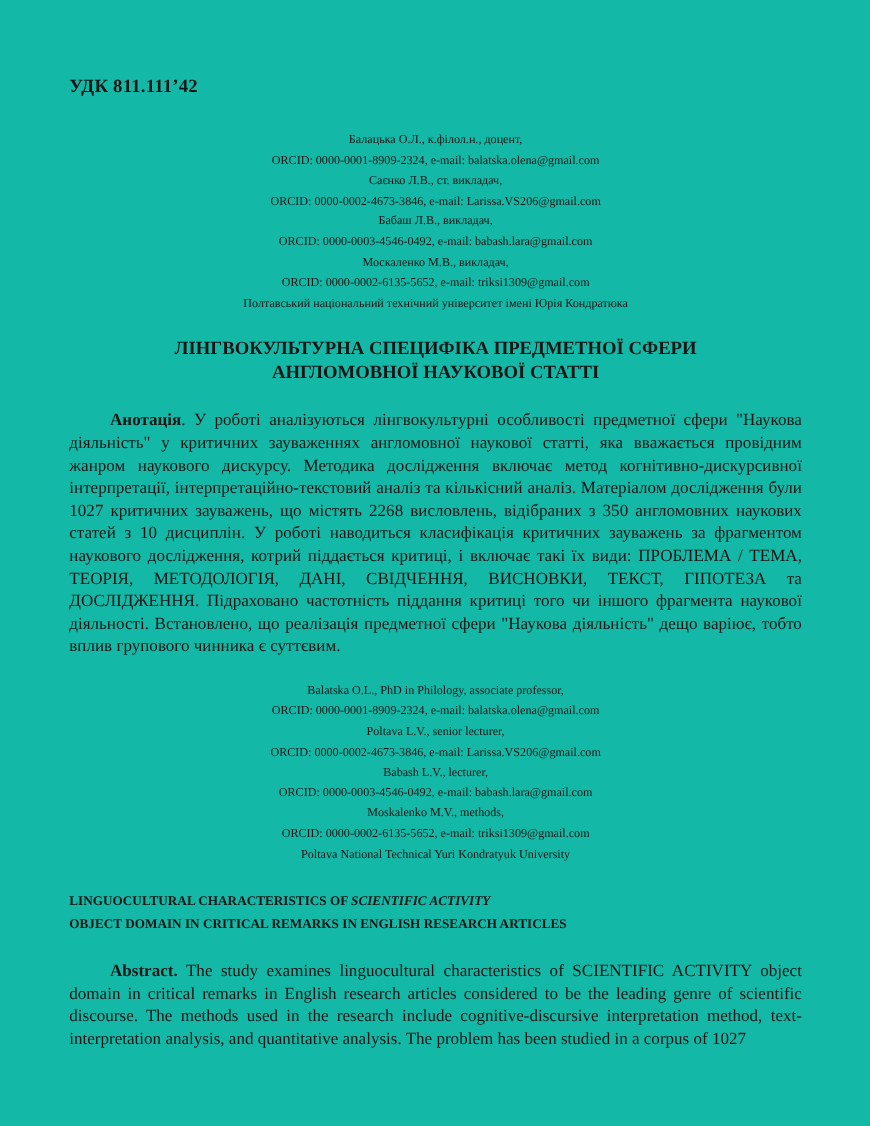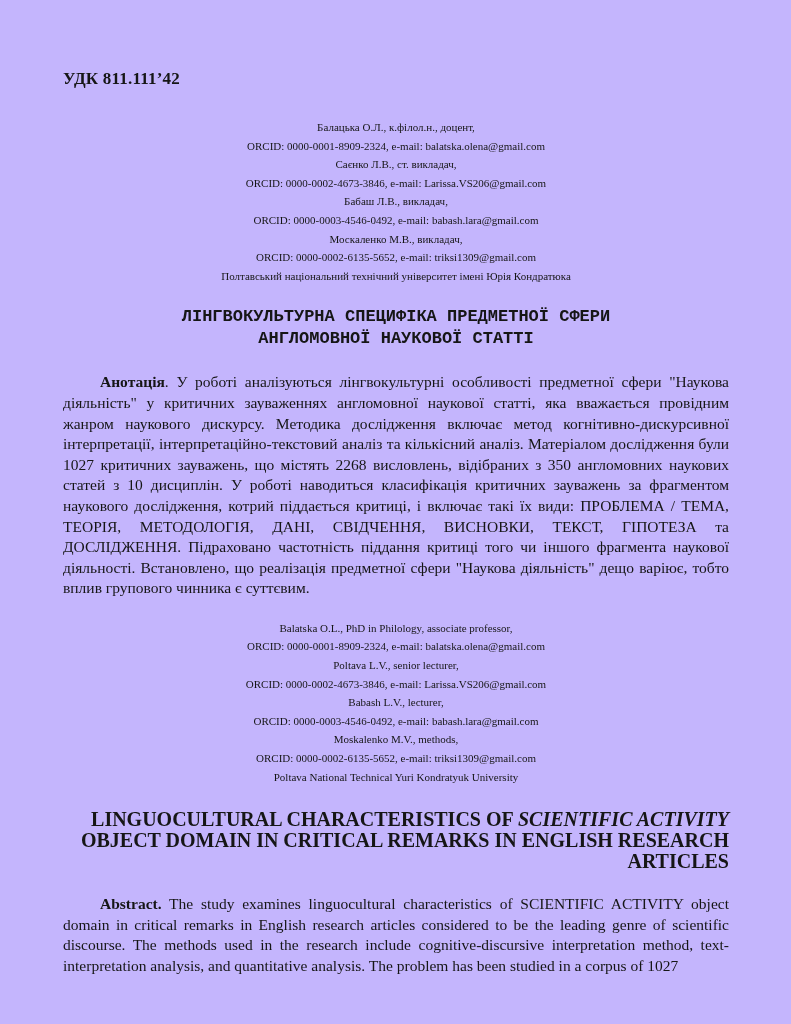--- a/index.html
+++ b/index.html
@@ -5,21 +5,21 @@
   html, body {
     margin: 0;
     padding: 0;
     background: #ffffff;
   }
   .page {
     position: relative;
     width: 791px;
     height: 1024px;
     box-sizing: border-box;
-    background: #c4b5fd;
+    background: #14b8a6;
     color: #161616;
     padding: 69px 62px 0 63px;
     font-family: "Liberation Serif", "DejaVu Serif", serif;
     overflow: hidden;
   }
   .udk {
     font-size: 17px;
     font-weight: bold;
     letter-spacing: 0.2px;
   }
@@ -47,22 +47,22 @@
     line-height: 20.6px;
   }
   .para.first {
     margin-top: 22px;
   }
   .bold-label {
     font-weight: bold;
   }
   .en-title {
     margin-top: 23px;
-    text-align: right;
-    font-size: 20px;
+    text-align: left;
+    font-size: 12px;
     font-weight: bold;
     line-height: 21px;
   }
   .en-title .italic {
     font-style: italic;
   }
   .para.en-abstract {
     margin-top: 22px;
   }
 </style>
@@ -78,21 +78,21 @@
     <div>ORCID: 0000-0001-8909-2324, e-mail: balatska.olena@gmail.com</div>
     <div>Саєнко Л.В., ст. викладач,</div>
     <div>ORCID: 0000-0002-4673-3846, e-mail: Larissa.VS206@gmail.com</div>
     <div>Бабаш Л.В., викладач,</div>
     <div>ORCID: 0000-0003-4546-0492, e-mail: babash.lara@gmail.com</div>
     <div>Москаленко М.В., викладач,</div>
     <div>ORCID: 0000-0002-6135-5652, e-mail: triksi1309@gmail.com</div>
     <div>Полтавський національний технічний університет імені Юрія Кондратюка</div>
   </div>
 
-  <h1 class="main-title" style="margin-bottom:16px;font-family:Liberation Mono, monospace;">
+  <h1 class="main-title" style="margin-bottom:16px;">
     <div>ЛІНГВОКУЛЬТУРНА СПЕЦИФІКА ПРЕДМЕТНОЇ СФЕРИ</div>
     <div>АНГЛОМОВНОЇ НАУКОВОЇ СТАТТІ</div>
   </h1>
 
   <p class="para first"><span class="bold-label">Анотація</span><span>. У роботі аналізуються лінгвокультурні особливості предметної сфери "Наукова діяльність" у критичних зауваженнях англомовної наукової статті, яка вважається провідним жанром наукового дискурсу. Методика дослідження включає метод когнітивно-дискурсивної інтерпретації, інтерпретаційно-текстовий аналіз та кількісний аналіз. Матеріалом дослідження були 1027 критичних зауважень, що містять 2268 висловлень, відібраних з 350 англомовних наукових статей з 10 дисциплін. У роботі наводиться класифікація критичних зауважень за фрагментом наукового дослідження, котрий піддається критиці, і включає такі їх види: ПРОБЛЕМА / ТЕМА, ТЕОРІЯ, МЕТОДОЛОГІЯ, ДАНІ, СВІДЧЕННЯ, ВИСНОВКИ, ТЕКСТ, ГІПОТЕЗА та ДОСЛІДЖЕННЯ. Підраховано частотність піддання критиці того чи іншого фрагмента наукової діяльності. Встановлено, що реалізація предметної сфери "Наукова діяльність" дещо варіює, тобто вплив групового чинника є суттєвим.</span></p>
 
 
   <div class="authors-block en">
     <div>Balatska O.L., PhD in Philology, associate professor,</div>
     <div>ORCID: 0000-0001-8909-2324, e-mail: balatska.olena@gmail.com</div>

